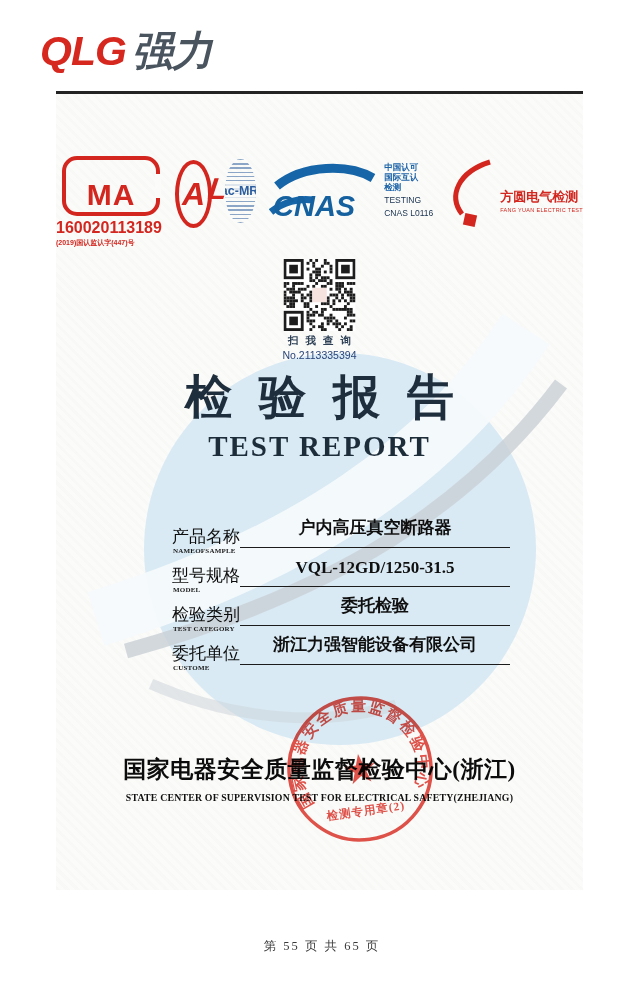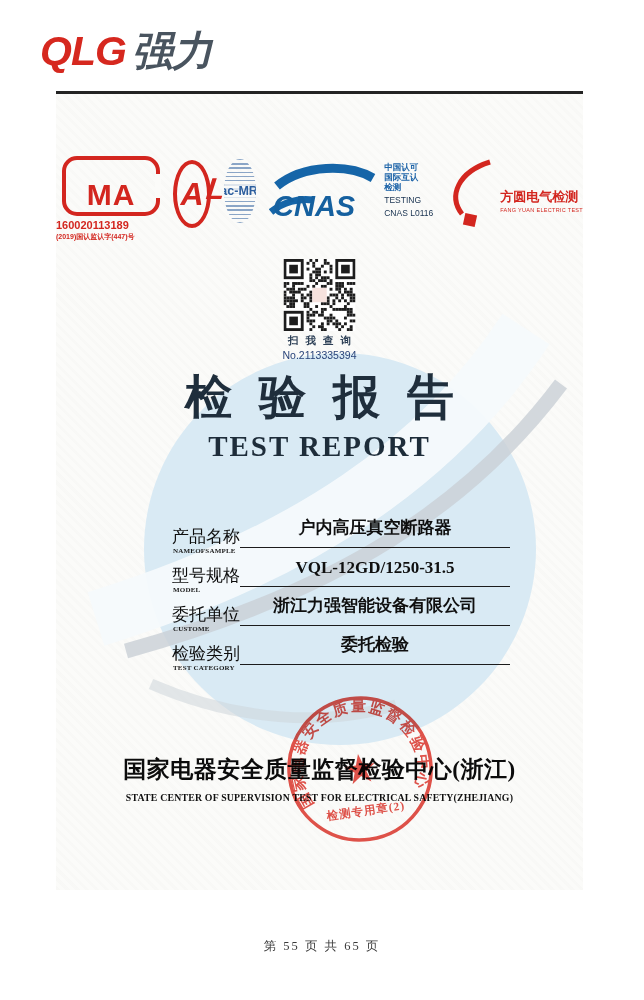--- a/index.html
+++ b/index.html
@@ -22,21 +22,21 @@
   .watermark{position:absolute;left:0px;top:195px;width:527px;height:530px;pointer-events:none;}
 
   
   .logo-row{position:absolute;left:0;top:62px;width:527px;display:flex;justify-content:center;
             align-items:flex-start;gap:13px;}
   .cma{width:132px;text-align:left;}
   .cma-mark{width:90px;height:52px;border:4px solid #d3261f;border-radius:15px;position:relative;
             display:flex;align-items:flex-end;justify-content:center;margin-left:6px;}
   .cma-mark .gap{position:absolute;right:-5px;top:14px;width:6px;height:24px;background:#fbfbf9;}
   .cma-mark .ma{font-weight:900;font-size:30px;color:#d3261f;letter-spacing:1px;}
-  .cma-num{color:#d3261f;font-weight:800;font-size:11px;margin-top:3px;}
+  .cma-num{color:#d3261f;font-weight:800;font-size:16px;margin-top:3px;}
   .cma-note{color:#d3261f;font-weight:700;font-size:7px;margin-top:1px;}
   .cal{width:60px;height:60px;border:4px solid #d3261f;border-radius:50%;position:relative;
        display:flex;align-items:center;justify-content:center;margin-top:4px;}
   .cal .a{font-weight:900;font-style:italic;font-size:32px;color:#d3261f;}
   .cal .l{position:absolute;left:30px;top:8px;font-weight:900;font-size:30px;color:#d3261f;
           transform:skewX(-18deg);}
   .ilac{width:64px;height:64px;border-radius:50%;margin-top:3px;position:relative;overflow:hidden;
         background:repeating-linear-gradient(180deg,rgba(47,96,158,.55) 0 1.4px,rgba(255,255,255,0) 1.4px 4.2px);}
   .ilac-label{position:absolute;left:50%;top:50%;transform:translate(-50%,-50%);
               font-weight:800;font-size:12.5px;color:#2c5e9e;background:rgba(251,251,249,.75);
@@ -377,28 +377,28 @@
         <span class="field-label">产品名称</span>
         <span class="field-sub">NAMEOFSAMPLE</span>
         <span class="field-line">户内高压真空断路器</span>
       </div>
       <div class="field-row">
         <span class="field-label">型号规格</span>
         <span class="field-sub">MODEL</span>
         <span class="field-line">VQL-12GD/1250-31.5</span>
       </div>
       <div class="field-row">
+        <span class="field-label">检验类别</span>
+        <span class="field-sub">TEST CATEGORY</span>
+        <span class="field-line">委托检验</span>
+      </div>
+      <div class="field-row">
         <span class="field-label">委托单位</span>
         <span class="field-sub">CUSTOME</span>
         <span class="field-line">浙江力强智能设备有限公司</span>
-      </div>
-      <div class="field-row">
-        <span class="field-label">检验类别</span>
-        <span class="field-sub">TEST CATEGORY</span>
-        <span class="field-line">委托检验</span>
       </div>
     </div>
 
     <div class="issuer">
       <div class="issuer-zh">国家电器安全质量监督检验中心(浙江)</div>
       <div class="issuer-en">STATE CENTER OF SUPERVISION TEST FOR ELECTRICAL SAFETY(ZHEJIANG)</div>
     </div>
 
     <svg class="stamp" viewBox="0 0 152 152">
       <circle cx="76" cy="76" r="71" fill="none" stroke="#df3b32" stroke-width="3.5"></circle>

